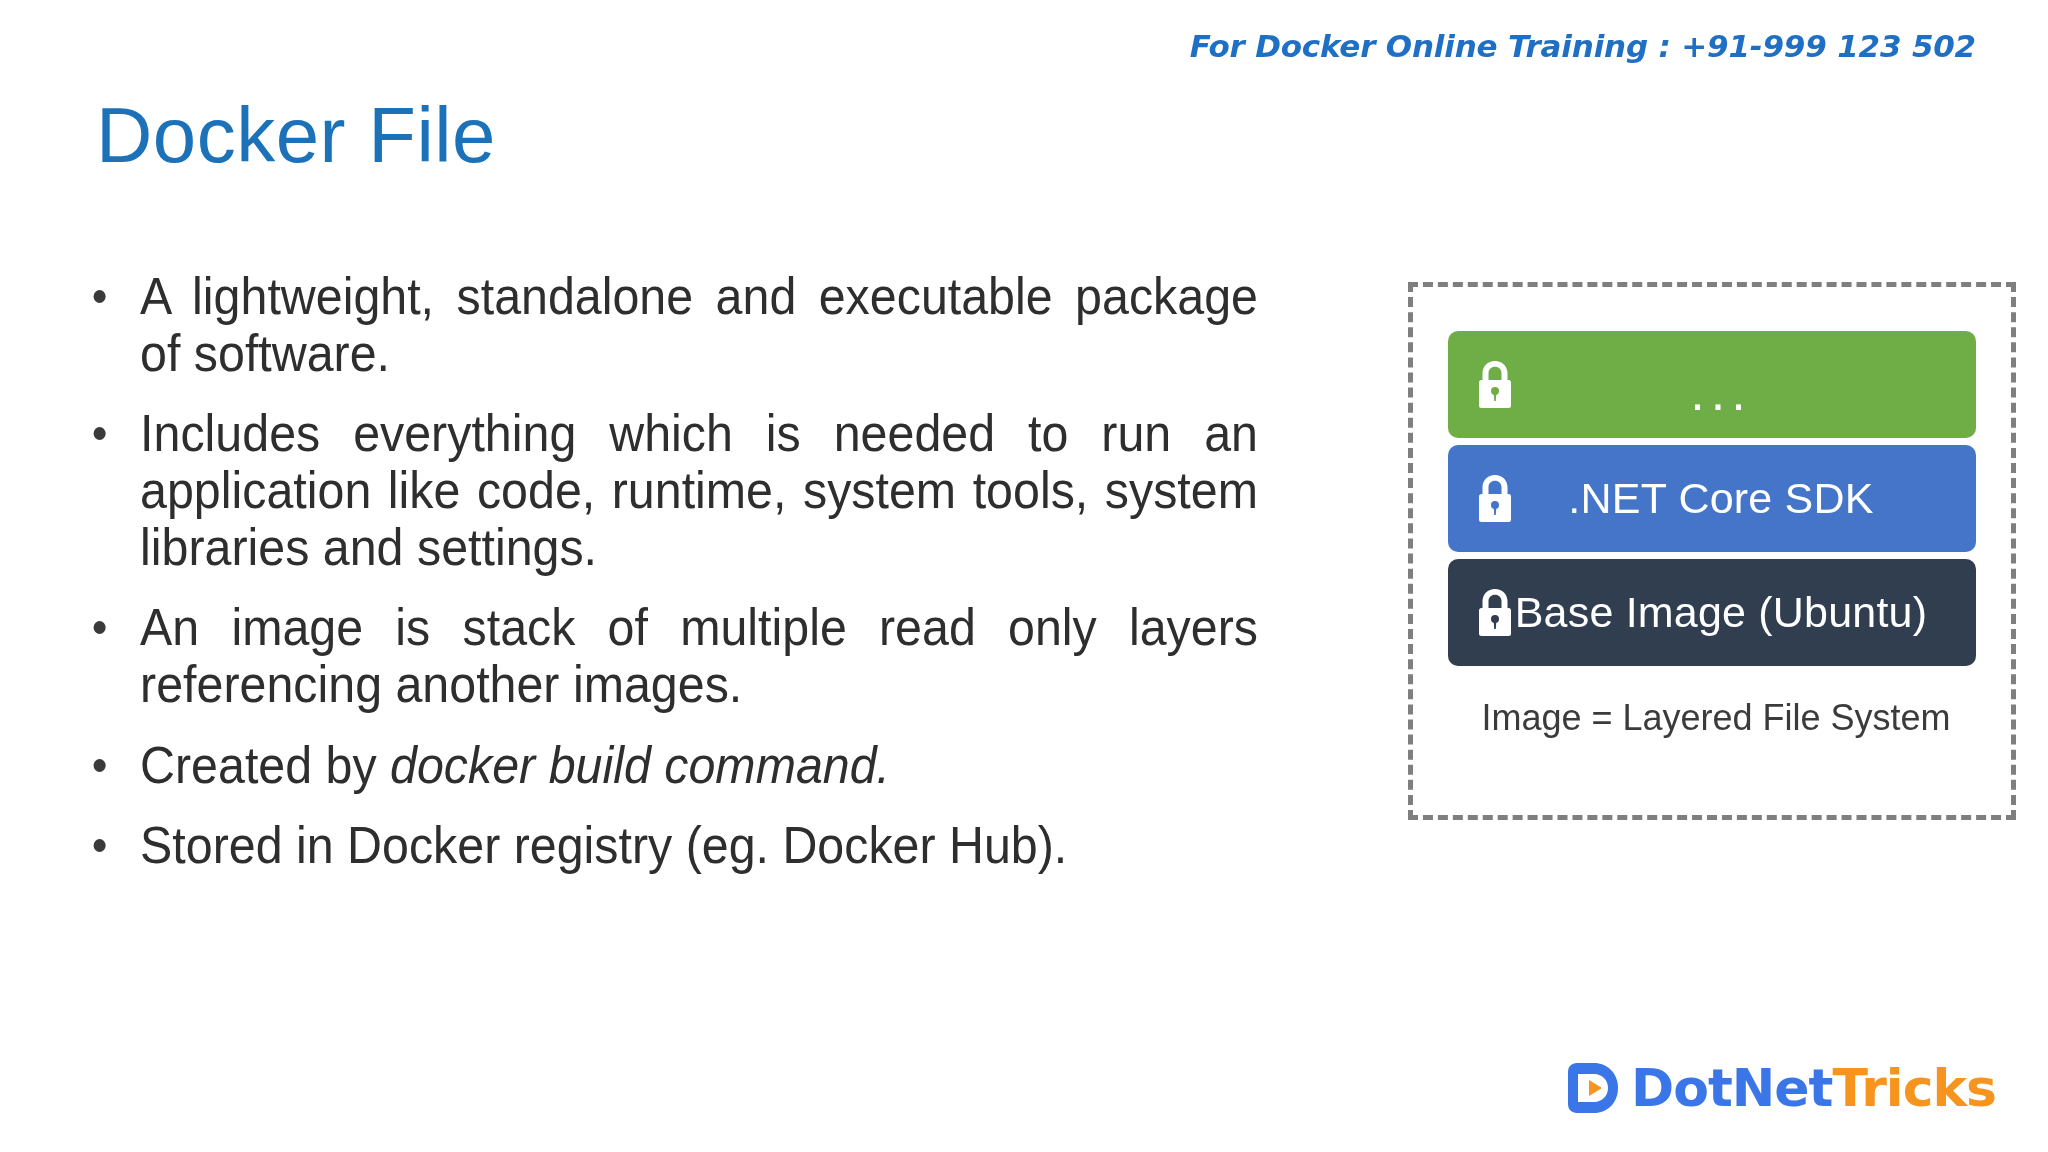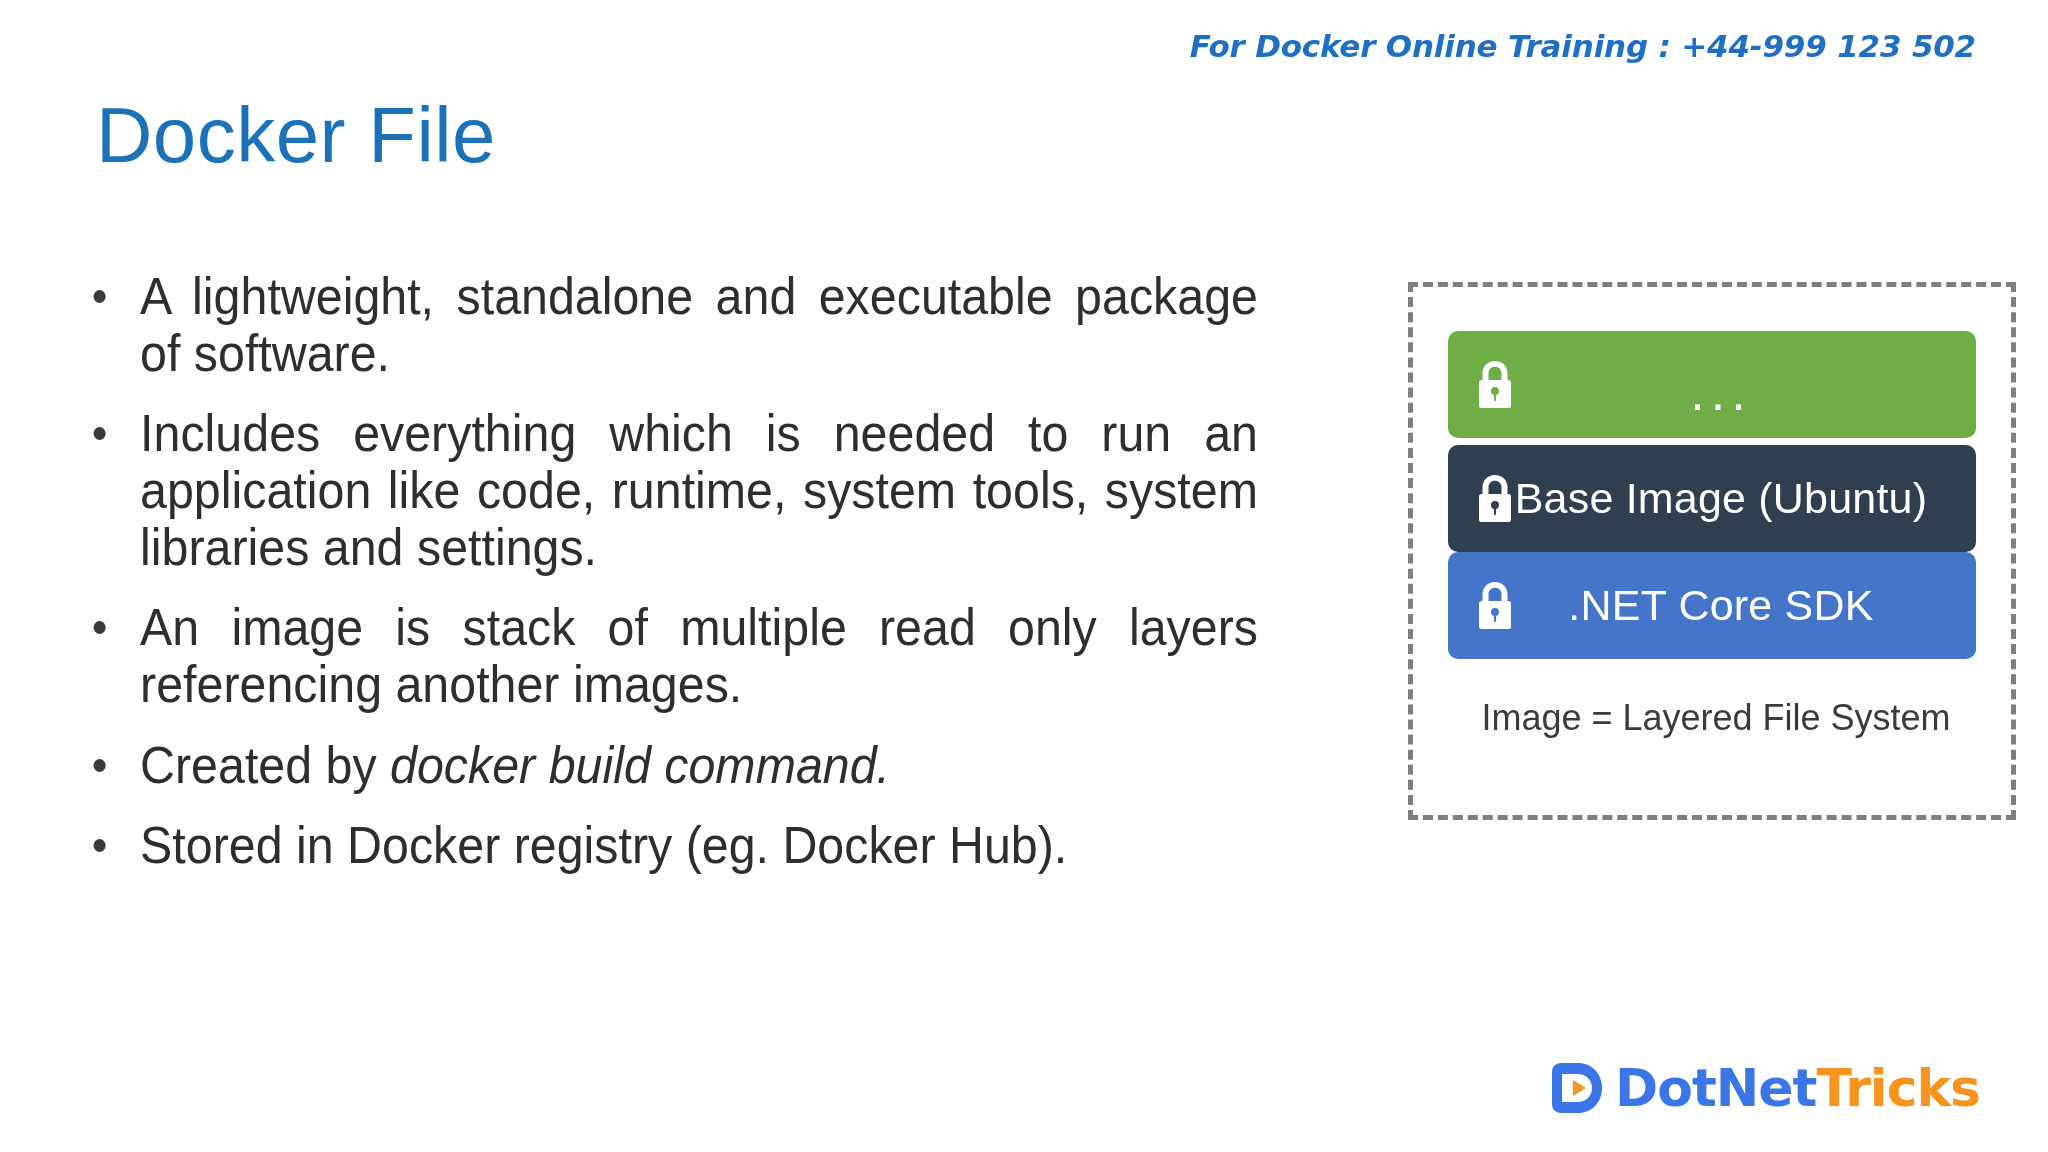--- a/index.html
+++ b/index.html
@@ -143,21 +143,21 @@
     top: 410px;
     text-align: center;
     font-family: "Liberation Sans", sans-serif;
     font-size: 36px;
     color: #3B3B3B;
   }
 
   
   .logo {
     position: absolute;
-    right: 68px;
+    right: 52px;
     bottom: 34px;
     display: flex;
     align-items: center;
     gap: 8px;
   }
   .logo-mark {
     width: 60px;
     height: 60px;
     display: block;
   }
@@ -169,21 +169,21 @@
     line-height: 1;
   }
   .logo-text .a { color: #3B76E8; }
   .logo-text .b { color: #F7941D; }
 </style>
 </head>
 <body>
 
 <div class="slide">
 
-  <div class="header-note">For Docker Online Training : +44-999 123 502</div>
+  <div class="header-note">For Docker Online Training : +91-999 123 502</div>
 
   <div class="slide-title">Docker File</div>
 
   <div class="bullets">
 
     <div class="bullet">
       <span class="dot"></span>
       <span class="txt just">A lightweight, standalone and executable package of software.</span>
     </div>
 
@@ -215,40 +215,40 @@
       <div class="layer green">
         <svg class="lock" viewBox="0 0 42 52">
           <path d="M21 2 C13.8 2 8.5 7.3 8.5 14.2 L8.5 21 L14.5 21 L14.5 14.2 C14.5 10.5 17.4 7.8 21 7.8 C24.6 7.8 27.5 10.5 27.5 14.2 L27.5 21 L33.5 21 L33.5 14.2 C33.5 7.3 28.2 2 21 2 Z" fill="#ffffff"></path>
           <rect x="5" y="21" width="32" height="28" rx="2.5" fill="#ffffff"></rect>
           <circle cx="21" cy="32" r="4" fill="#6FAD46"></circle>
           <path d="M19.6 33 L22.4 33 L21.8 42 L20.2 42 Z" fill="#6FAD46"></path>
         </svg>
         <div class="layer-label dots">...</div>
       </div>
 
+      <div class="layer blue">
+        <svg class="lock" viewBox="0 0 42 52">
+          <path d="M21 2 C13.8 2 8.5 7.3 8.5 14.2 L8.5 21 L14.5 21 L14.5 14.2 C14.5 10.5 17.4 7.8 21 7.8 C24.6 7.8 27.5 10.5 27.5 14.2 L27.5 21 L33.5 21 L33.5 14.2 C33.5 7.3 28.2 2 21 2 Z" fill="#ffffff"></path>
+          <rect x="5" y="21" width="32" height="28" rx="2.5" fill="#ffffff"></rect>
+          <circle cx="21" cy="32" r="4" fill="#4575C9"></circle>
+          <path d="M19.6 33 L22.4 33 L21.8 42 L20.2 42 Z" fill="#4575C9"></path>
+        </svg>
+        <div class="layer-label">.NET Core SDK</div>
+      </div>
+
       <div class="layer navy">
         <svg class="lock" viewBox="0 0 42 52">
           <path d="M21 2 C13.8 2 8.5 7.3 8.5 14.2 L8.5 21 L14.5 21 L14.5 14.2 C14.5 10.5 17.4 7.8 21 7.8 C24.6 7.8 27.5 10.5 27.5 14.2 L27.5 21 L33.5 21 L33.5 14.2 C33.5 7.3 28.2 2 21 2 Z" fill="#ffffff"></path>
           <rect x="5" y="21" width="32" height="28" rx="2.5" fill="#ffffff"></rect>
           <circle cx="21" cy="32" r="4" fill="#303E4F"></circle>
           <path d="M19.6 33 L22.4 33 L21.8 42 L20.2 42 Z" fill="#303E4F"></path>
         </svg>
         <div class="layer-label">Base Image (Ubuntu)</div>
       </div>
 
-      <div class="layer blue">
-        <svg class="lock" viewBox="0 0 42 52">
-          <path d="M21 2 C13.8 2 8.5 7.3 8.5 14.2 L8.5 21 L14.5 21 L14.5 14.2 C14.5 10.5 17.4 7.8 21 7.8 C24.6 7.8 27.5 10.5 27.5 14.2 L27.5 21 L33.5 21 L33.5 14.2 C33.5 7.3 28.2 2 21 2 Z" fill="#ffffff"></path>
-          <rect x="5" y="21" width="32" height="28" rx="2.5" fill="#ffffff"></rect>
-          <circle cx="21" cy="32" r="4" fill="#4575C9"></circle>
-          <path d="M19.6 33 L22.4 33 L21.8 42 L20.2 42 Z" fill="#4575C9"></path>
-        </svg>
-        <div class="layer-label">.NET Core SDK</div>
-      </div>
-
     </div>
 
     <div class="diagram-caption">Image = Layered File System</div>
   </div>
 
   <div class="logo">
     <svg class="logo-mark" viewBox="0 0 60 60">
       <path d="M5 14 C5 8.5 8.5 5 14 5 L31 5 C44 5 55 15 55 30 C55 45 44 55 31 55 L14 55 C8.5 55 5 51.5 5 46 Z" fill="#3B76E8"></path>
       <path d="M15 16 L31 16 C39.5 16 45 22.5 45 30 C45 37.5 39.5 44 31 44 L15 44 Z" fill="#ffffff"></path>
       <path d="M26 22 L39 30 L26 38 Z" fill="#F7941D"></path>

